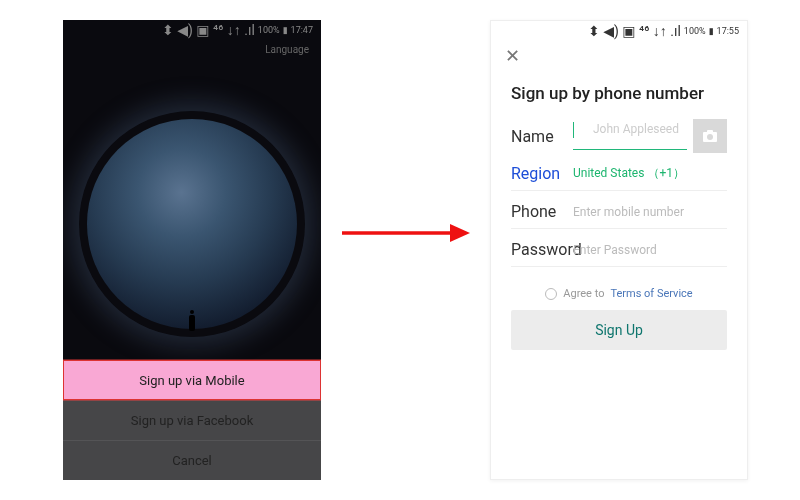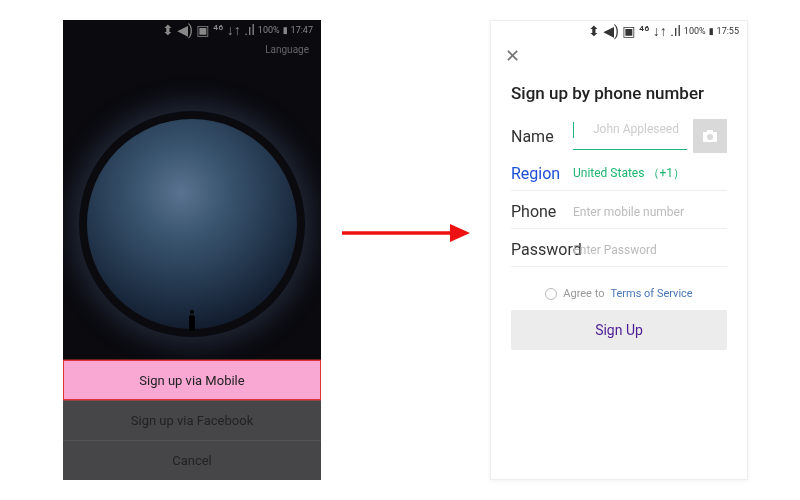--- a/index.html
+++ b/index.html
@@ -217,21 +217,21 @@
     }
     .agree-row .tos { color: #4a76b8; }
     .signup-btn {
       margin: 10px 20px 0;
       height: 40px;
       background: #ececec;
       display: flex;
       align-items: center;
       justify-content: center;
       font-size: 14px;
-      color: #4c1d95;
+      color: #0f766e;
       border-radius: 2px;
     }
     .signal-icons { display: inline-flex; align-items: center; gap: 2px; font-size: 14px; }
   </style>
 </head>
 <body>
 
 <div class="phone-left">
   <div class="status-bar">
     <span class="signal-icons">⬍ ◀) ▣ ⁴⁶ ↓↑ .ıl</span>

